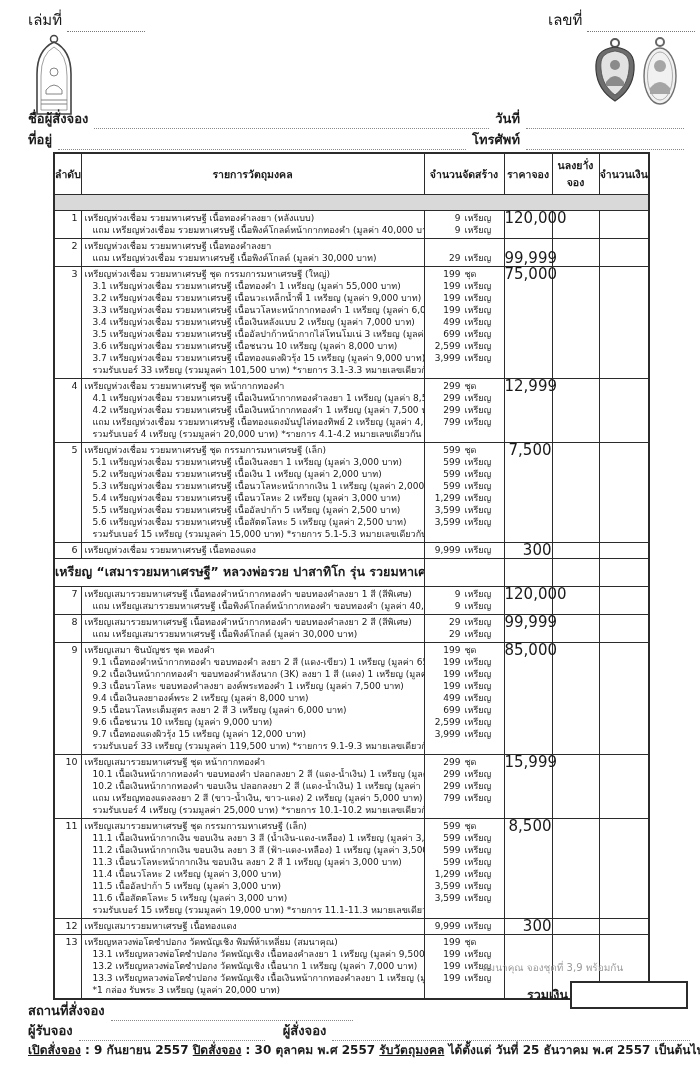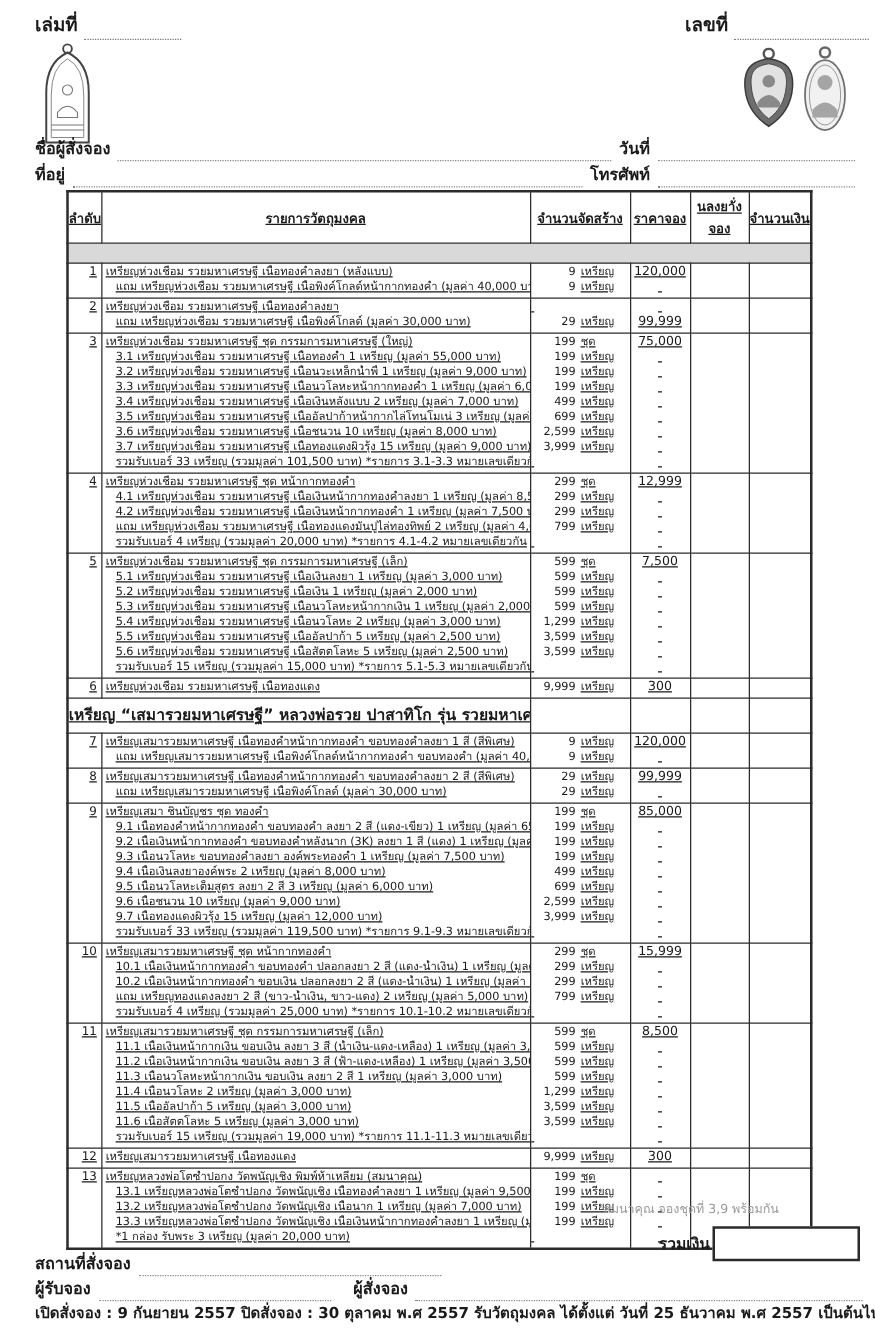--- a/index.html
+++ b/index.html
@@ -1,62 +1,62 @@
 <!DOCTYPE html>
 <html><head>
 <meta charset="utf-8">
 <style>
   html,body{margin:0;padding:0;background:#e8e8e8;}
   .sheet{position:relative;width:700px;height:1072px;background:#ffffff;margin:0 auto;
          font-family:"DejaVu Sans","Liberation Sans",sans-serif;color:#1a1a1a;overflow:hidden;}
   
-  .corner{position:absolute;top:8px;font-weight:bold;font-size:15px;display:flex;align-items:flex-end;}
+  .corner{position:absolute;top:8px;font-weight:normal;font-size:15px;display:flex;align-items:flex-end;}
   .corner .dots{display:inline-block;border-bottom:1.5px dotted #777;height:14px;margin-left:5px;}
   .corner.left{left:28px;} .corner.left .dots{width:78px;}
   .corner.right{left:548px;} .corner.right .dots{width:108px;}
   .title-wrap{position:absolute;left:110px;top:28px;width:470px;text-align:center;}
   .doc-title{font-size:23px;font-weight:bold;line-height:30px;}
   .doc-subtitle{font-size:16.5px;line-height:26px;margin-top:6px;}
   .art{position:absolute;}
   
   .fline{position:absolute;left:28px;right:10px;display:flex;align-items:flex-end;font-size:13px;font-weight:bold;justify-content:space-between;}
   .fline .dots{flex:1;border-bottom:1px dotted #888;height:13px;margin:0 6px;}
   .fline .dots.fix{flex:0 0 158px;}
   .fline1{top:108px;} .fline2{top:129px;}
   
-  .tablewrap{position:absolute;left:53px;top:152px;width:508px;text-decoration:underline;}
+  .tablewrap{position:absolute;left:53px;top:152px;width:508px;}
   table{border-collapse:collapse;width:595px;table-layout:fixed;}
   th,td{border:1px solid #2b2b2b;}
   table{border:2px solid #2b2b2b;}
   th{font-size:10.5px;font-weight:bold;padding:3px 0;background:#fff;}
   td{vertical-align:top;padding:1px 0 2px;}
   .c-no{text-align:right;padding-right:3px;font-size:9.5px;}
   .line{font-size:9px;line-height:12px;white-space:nowrap;overflow:hidden;padding-left:3px;}
   .line.ind{padding-left:11px;}
   .qline{font-size:9px;line-height:12px;white-space:nowrap;overflow:hidden;}
   .qn{display:inline-block;width:36px;text-align:right;}
   .qu{padding-left:4px;}
-  .pline{font-size:10px;line-height:12px;text-align:center;white-space:nowrap;}
+  .pline{font-size:15px;line-height:12px;text-align:right;white-space:nowrap;}
   .sep-cell{background:#d9d9d9;height:15px;padding:0;}
   .section-cell{text-align:center;font-weight:bold;font-size:12.5px;padding:3px 0 4px;white-space:nowrap;overflow:hidden;}
   .c-price{position:relative;}
   .note{position:absolute;left:-22px;top:50%;transform:translateY(-50%);color:#9a9a9a;
         font-size:10px;white-space:nowrap;z-index:3;pointer-events:none;}
   
   .total-row{position:absolute;top:981px;left:470px;width:220px;display:flex;align-items:center;}
   .total-label{font-weight:bold;font-size:12.5px;width:98px;text-align:right;padding-right:2px;}
   .total-box{width:114px;height:24px;border:2px solid #2b2b2b;background:#fff;}
   .bline{position:absolute;left:28px;display:flex;align-items:flex-end;font-size:13px;font-weight:bold;}
   .bline .dots{border-bottom:1px dotted #888;height:13px;margin-left:6px;}
   .place-line{top:1000px;} .place-line .dots{width:242px;}
   .sign-line{top:1020px;right:10px;}
   .sign-line .dots1{width:186px;margin-right:18px;}
   .sign-line .dots2{flex:1;}
   .terms{position:absolute;left:28px;top:1040px;right:8px;font-size:12px;font-weight:bold;white-space:nowrap;}
-  .terms .u{margin-top:28px;}
+  .terms .u{text-decoration:underline;margin-top:28px;}
 </style>
 </head>
 <body>
 
 <div class="sheet">
 
   <div class="corner left">
     <span>เล่มที่</span>
     <span class="dots"></span>
   </div>

